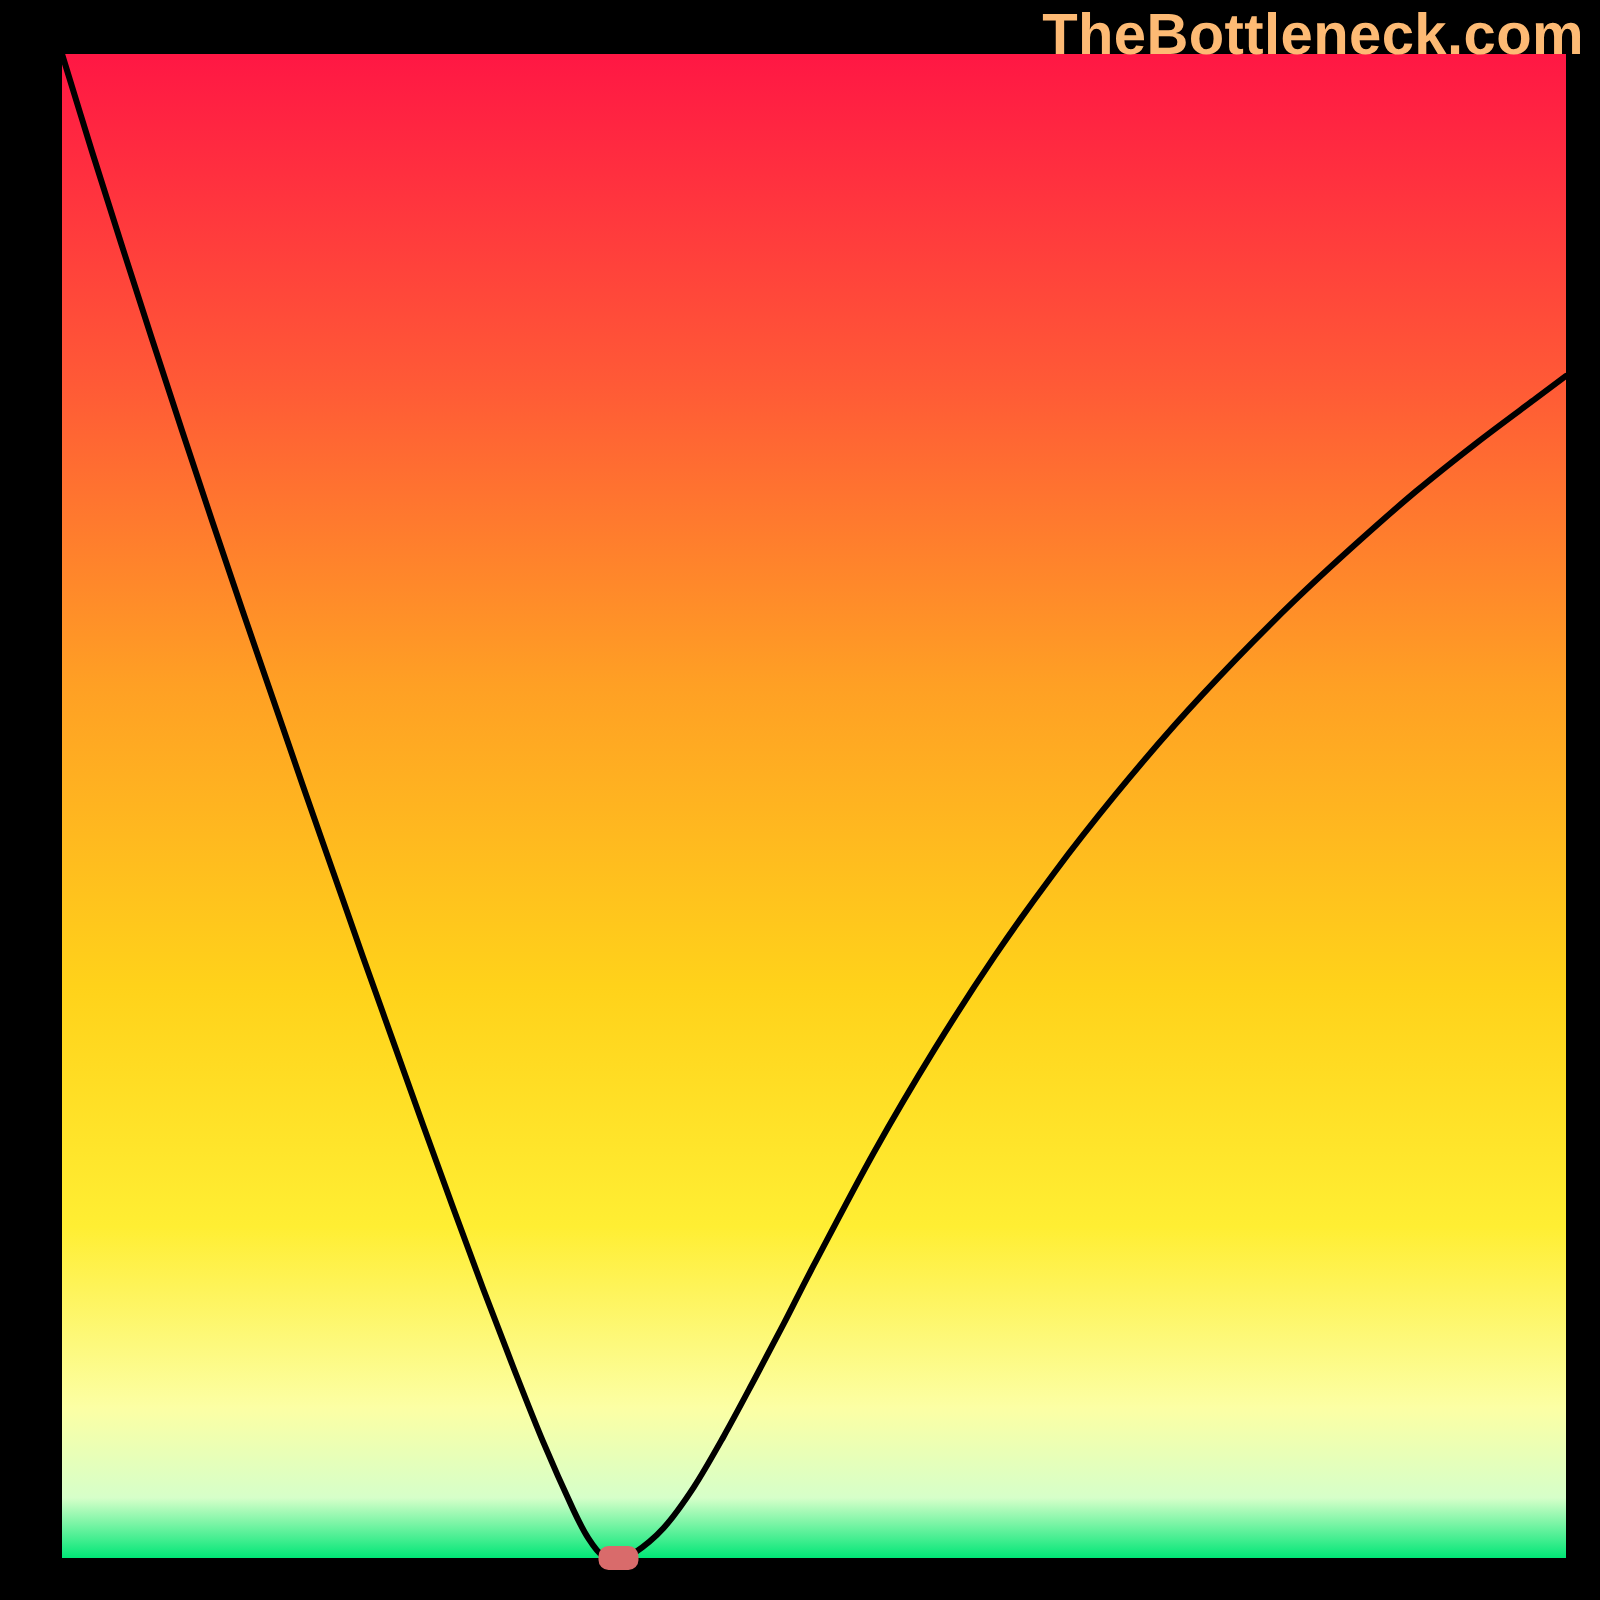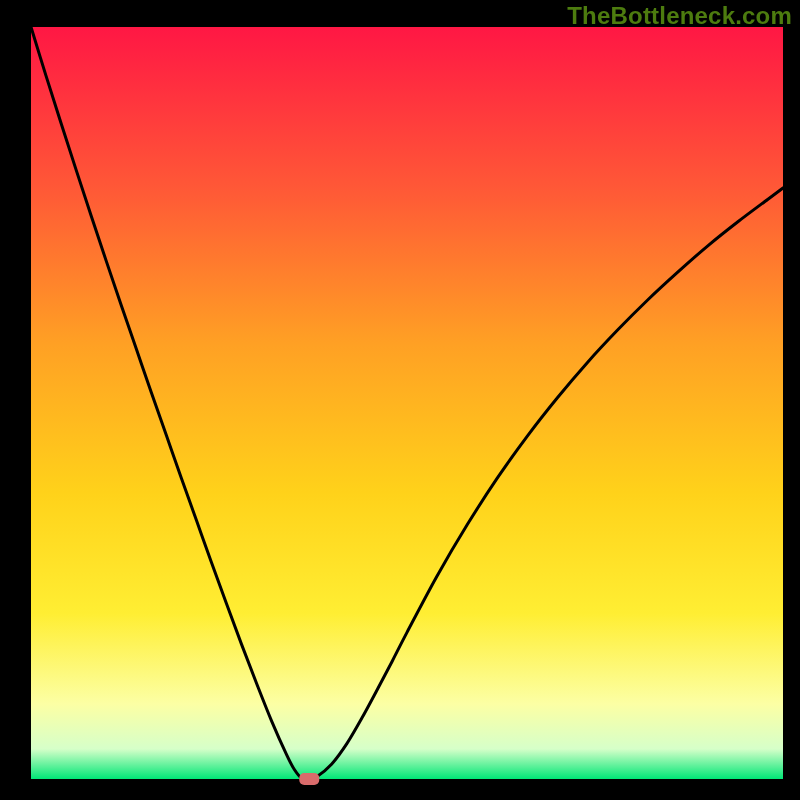--- a/index.html
+++ b/index.html
@@ -14,23 +14,23 @@
     position: relative;
     width: 800px;
     height: 800px;
     background: #000;
   }
   .watermark {
     position: absolute;
     top: 2px;
     right: 8px;
     font-family: Arial, Helvetica, sans-serif;
-    font-size: 24px;
+    font-size: 29px;
     font-weight: 600;
-    color: #4d7c0f;
+    color: #fdba74;
     letter-spacing: 0.2px;
     z-index: 10;
   }
   svg {
     position: absolute;
     left: 0;
     top: 0;
     display: block;
   }
 </style>

